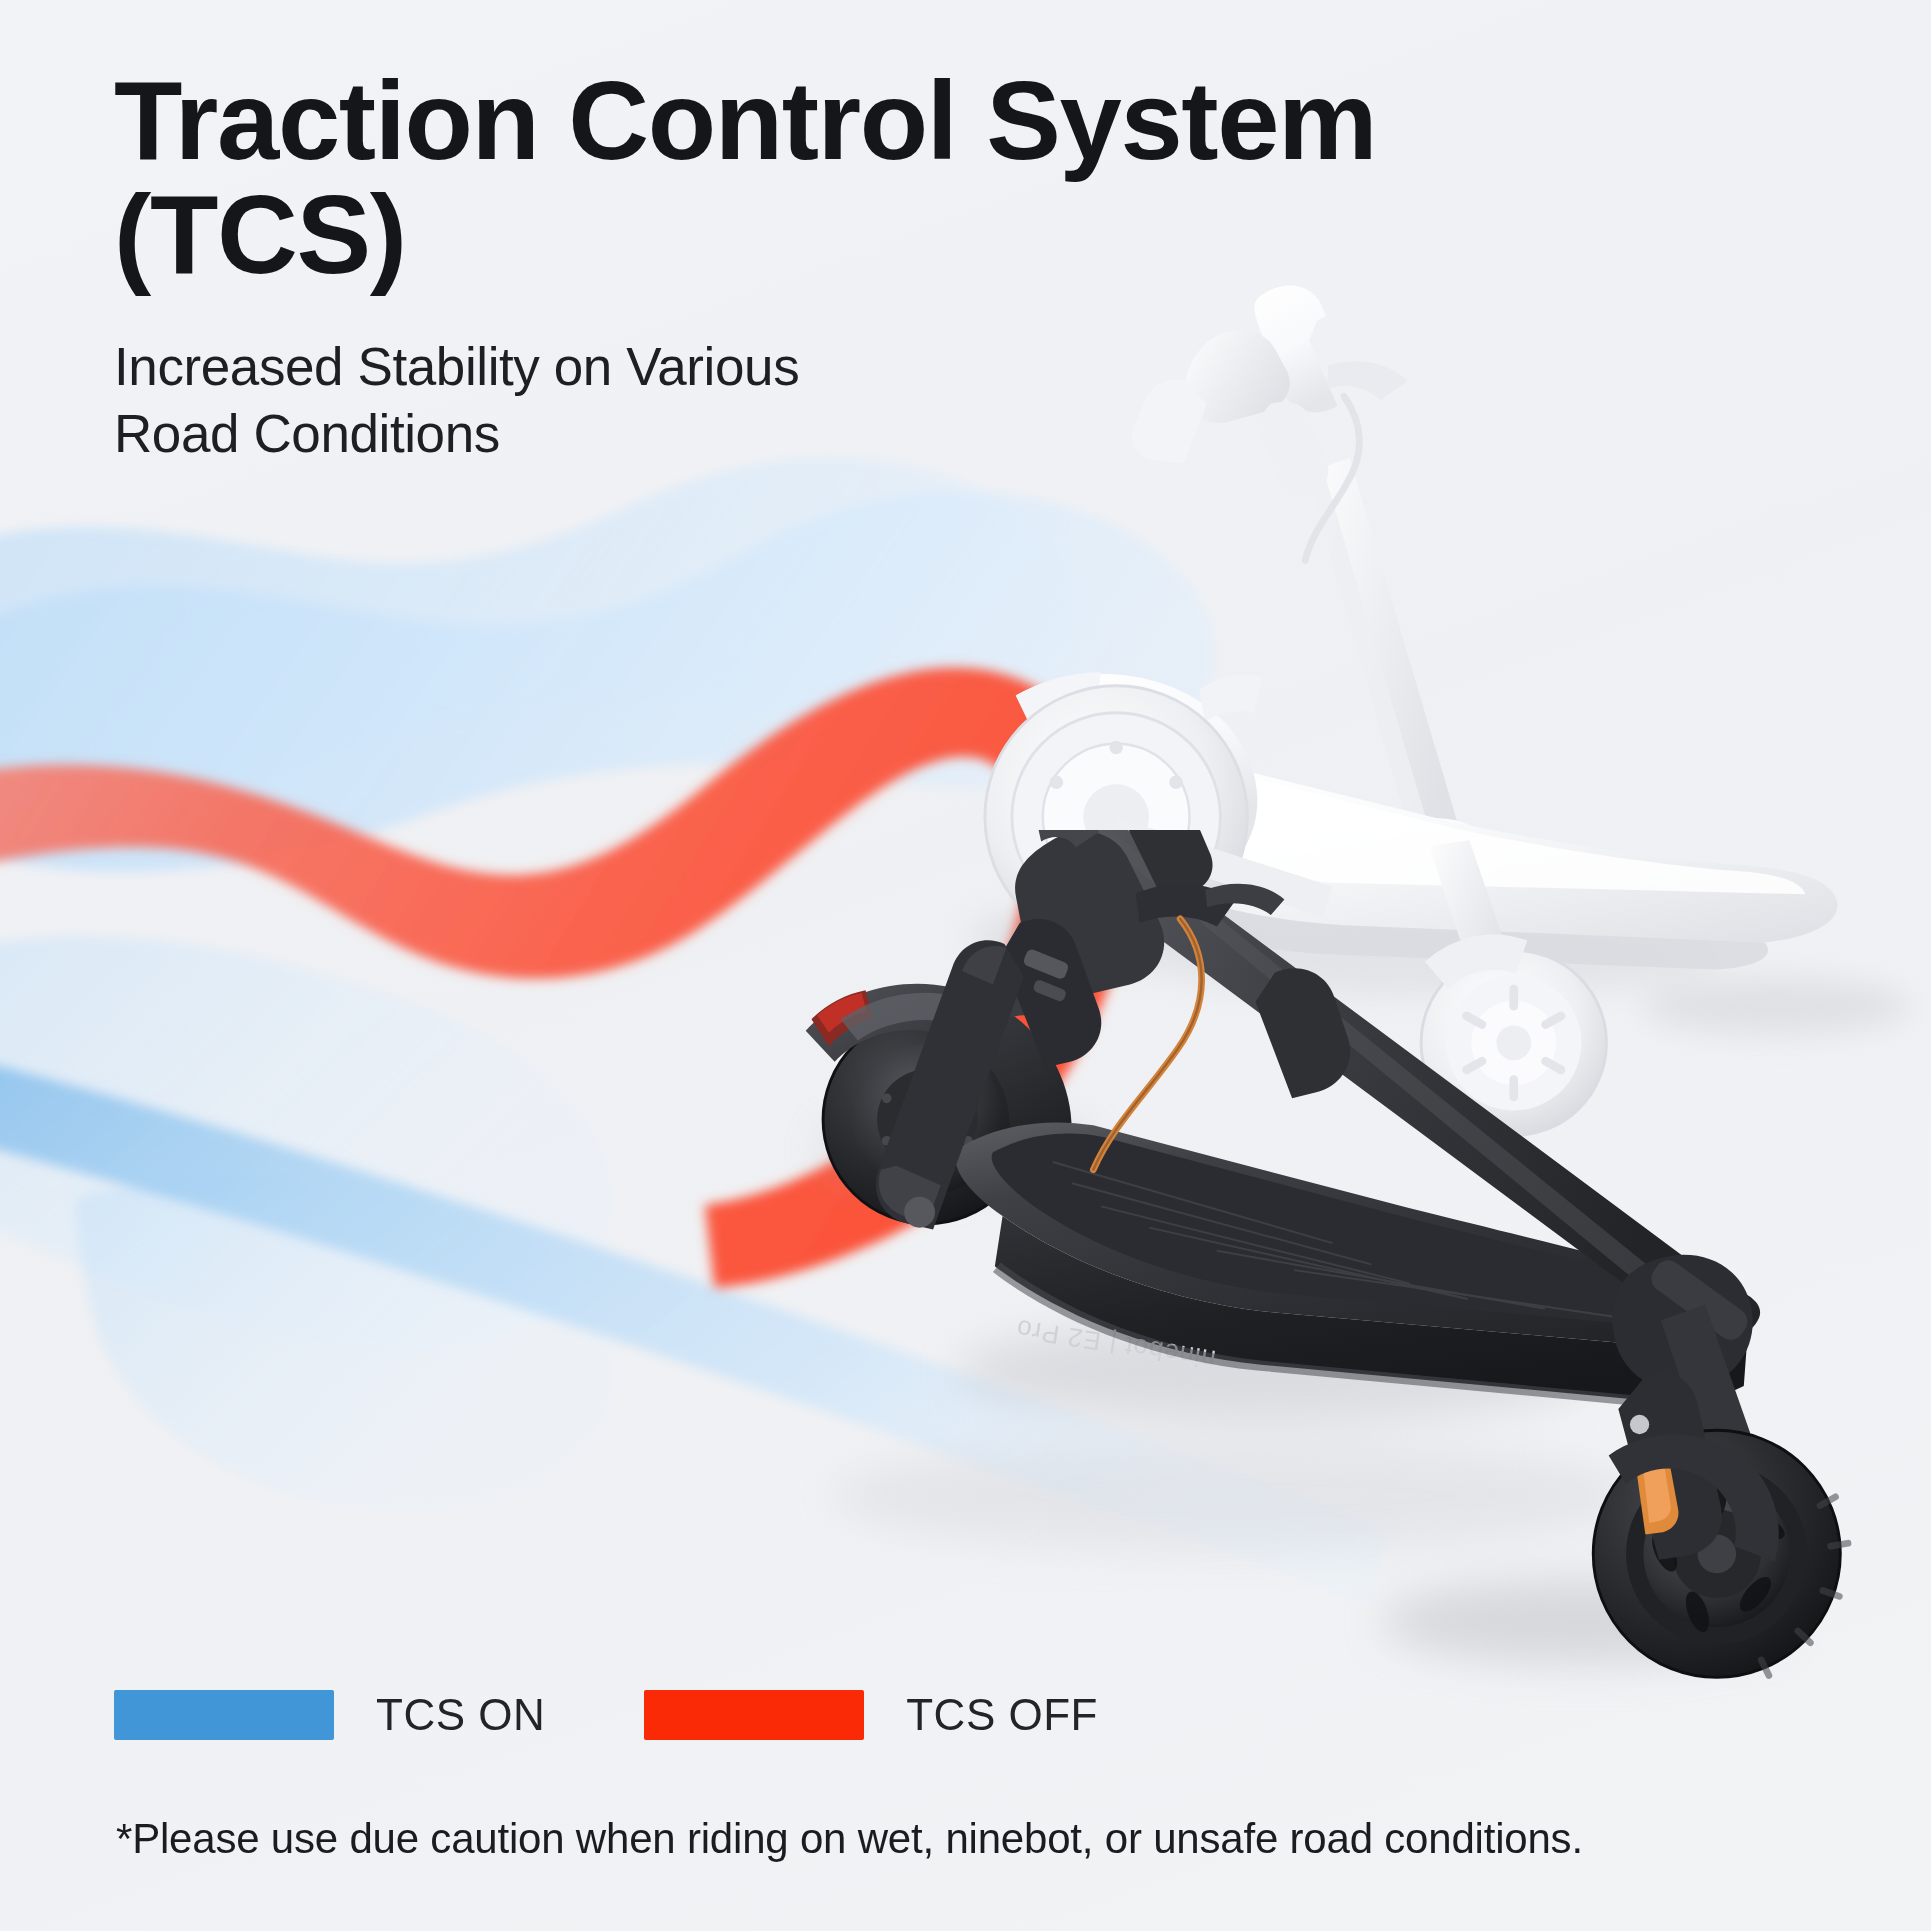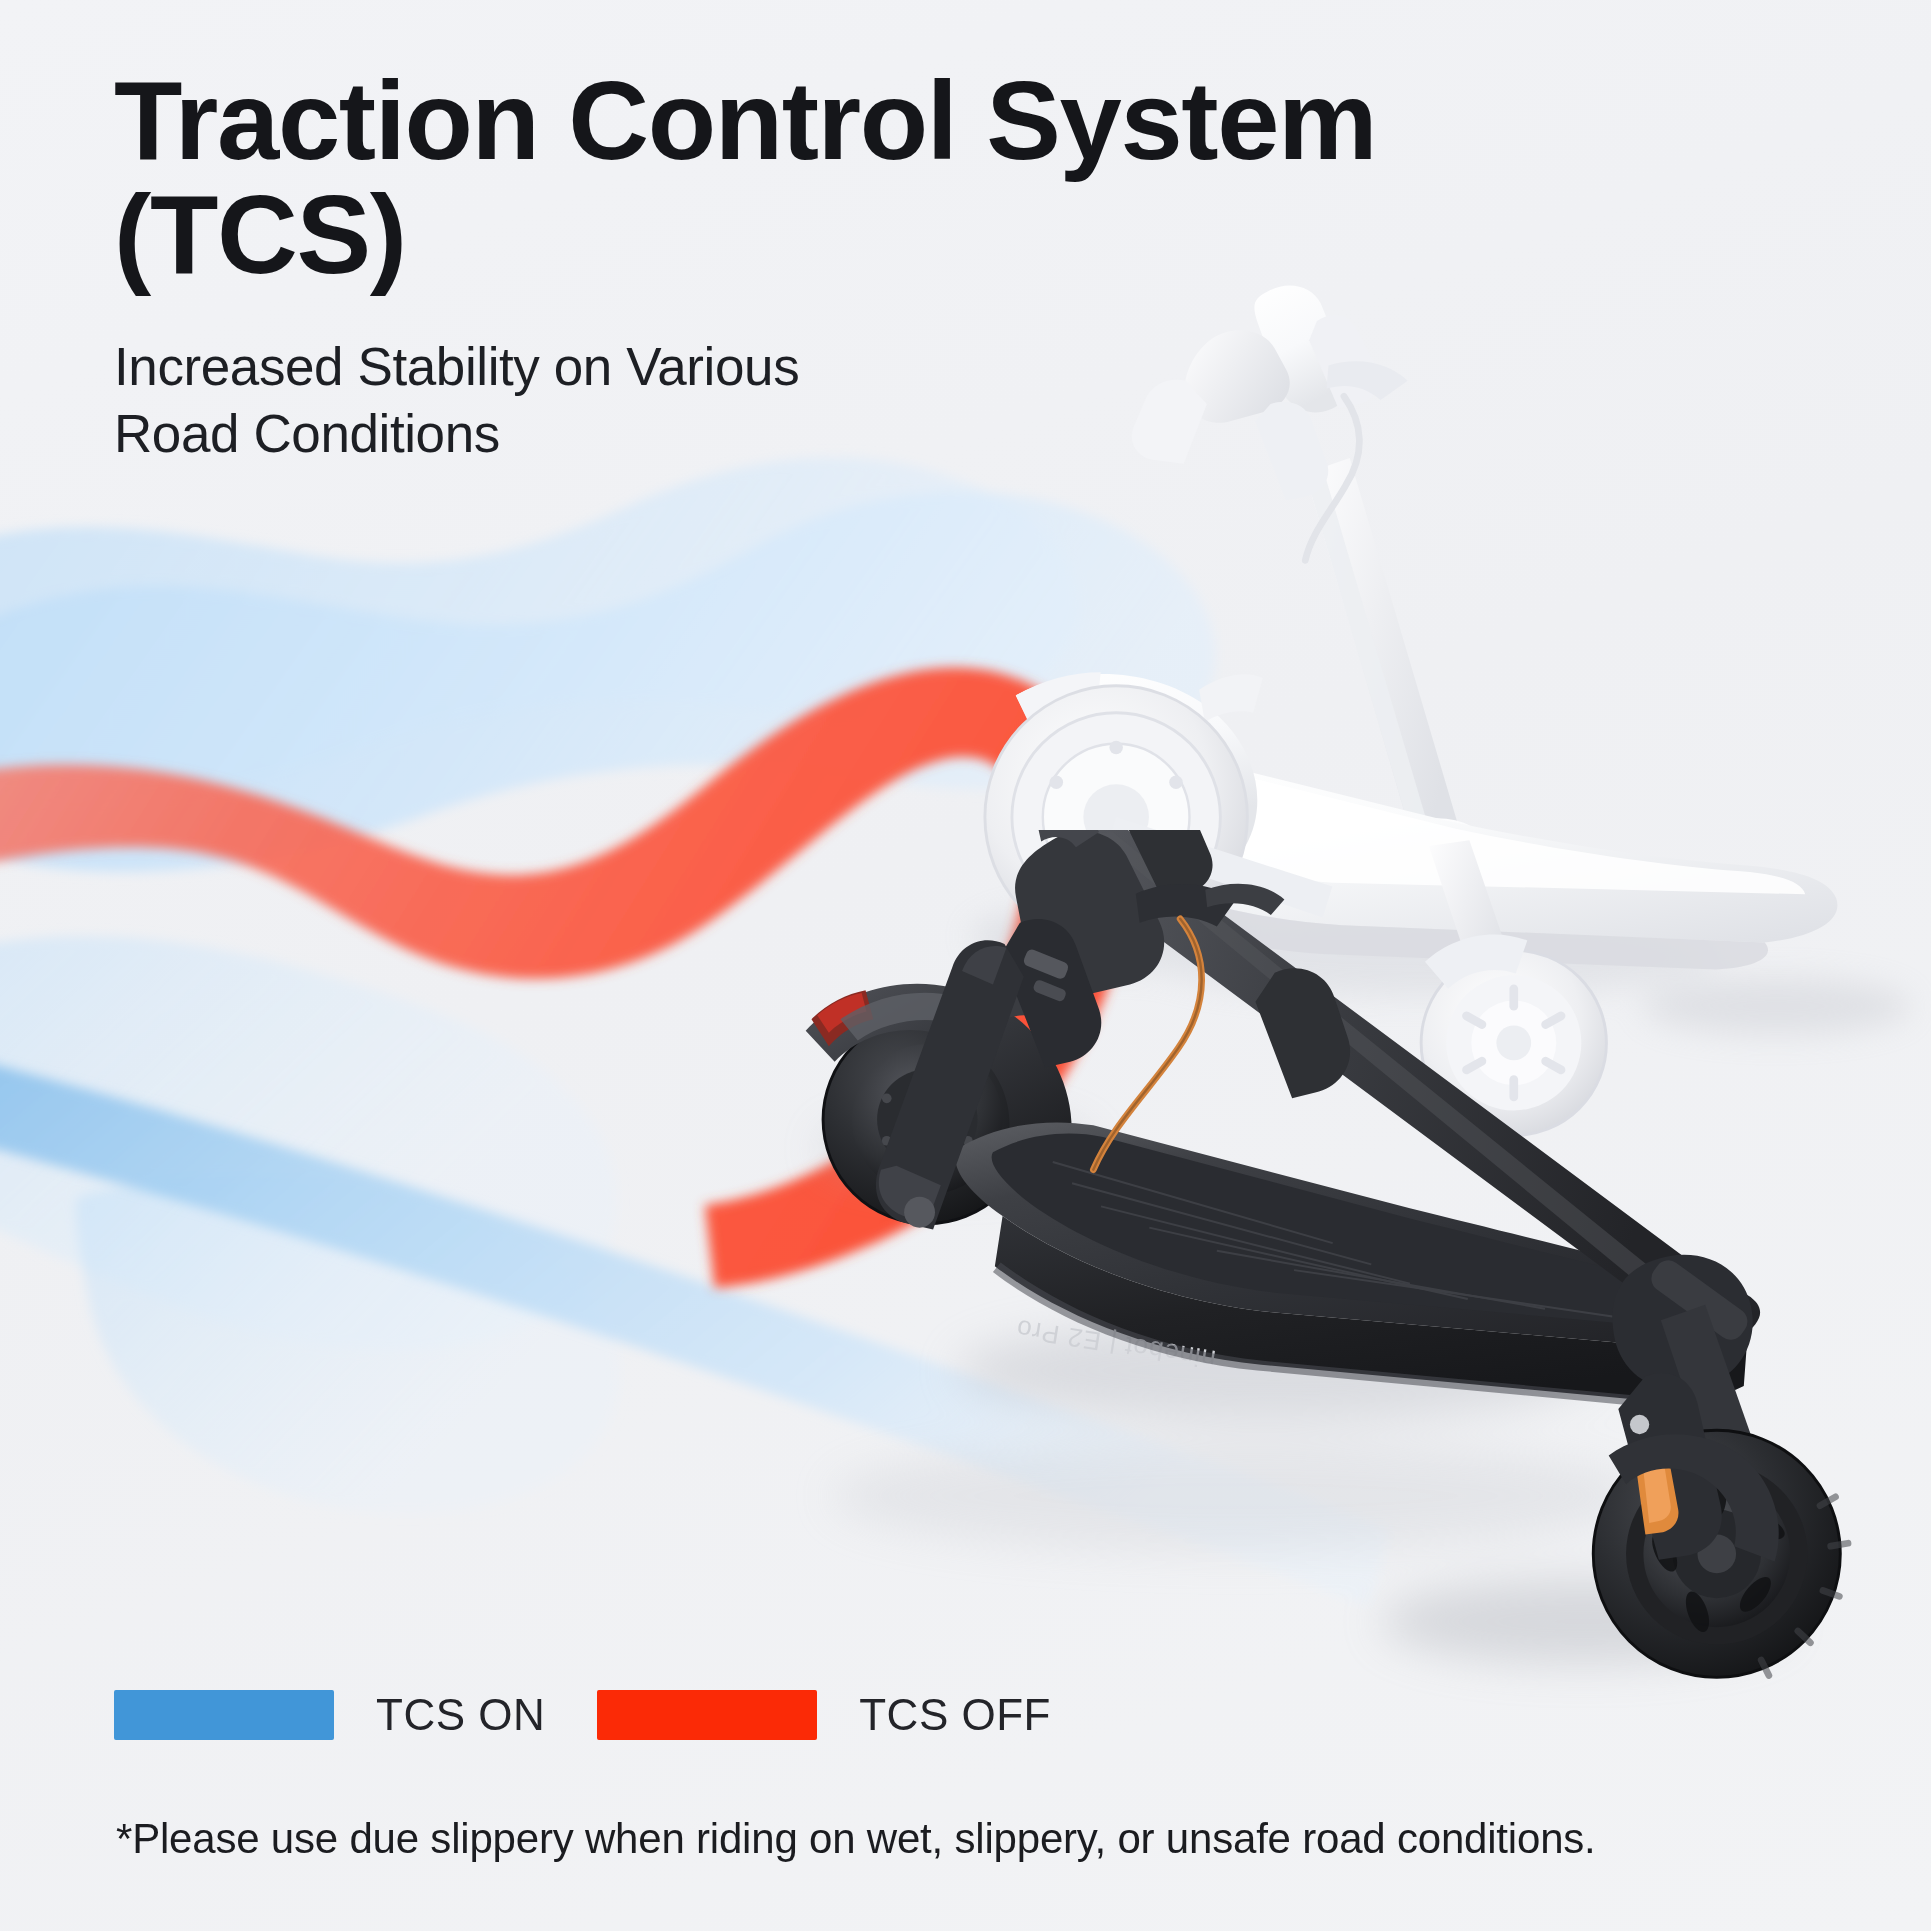--- a/index.html
+++ b/index.html
@@ -60,21 +60,21 @@
     top: 1690px;
     display: flex;
     align-items: center;
     z-index: 30;
   }
   .legend-item {
     display: flex;
     align-items: center;
     text-align: right;
   }
-  .legend-item + .legend-item { margin-left: 52px; }
+  .legend-item + .legend-item { margin-left: 99px; }
   .swatch {
     width: 220px;
     height: 50px;
     border-radius: 1.9px;
   }
   .swatch.blue { background: #4196d8; }
   .swatch.red  { background: #fb2a06; }
   .legend-label {
     margin-left: 42px;
     font-size: 44px;
@@ -583,16 +583,16 @@
     <div class="legend-item">
       <span class="swatch blue"></span>
       <span class="legend-label">TCS ON</span>
     </div>
     <div class="legend-item">
       <span class="swatch red"></span>
       <span class="legend-label">TCS OFF</span>
     </div>
   </div>
 
-  <div class="footnote">*Please use due slippery when riding on wet, slippery, or unsafe road conditions.</div>
+  <div class="footnote">*Please use due caution when riding on wet, ninebot, or unsafe road conditions.</div>
 
 </div>
 
 
 </body></html>

